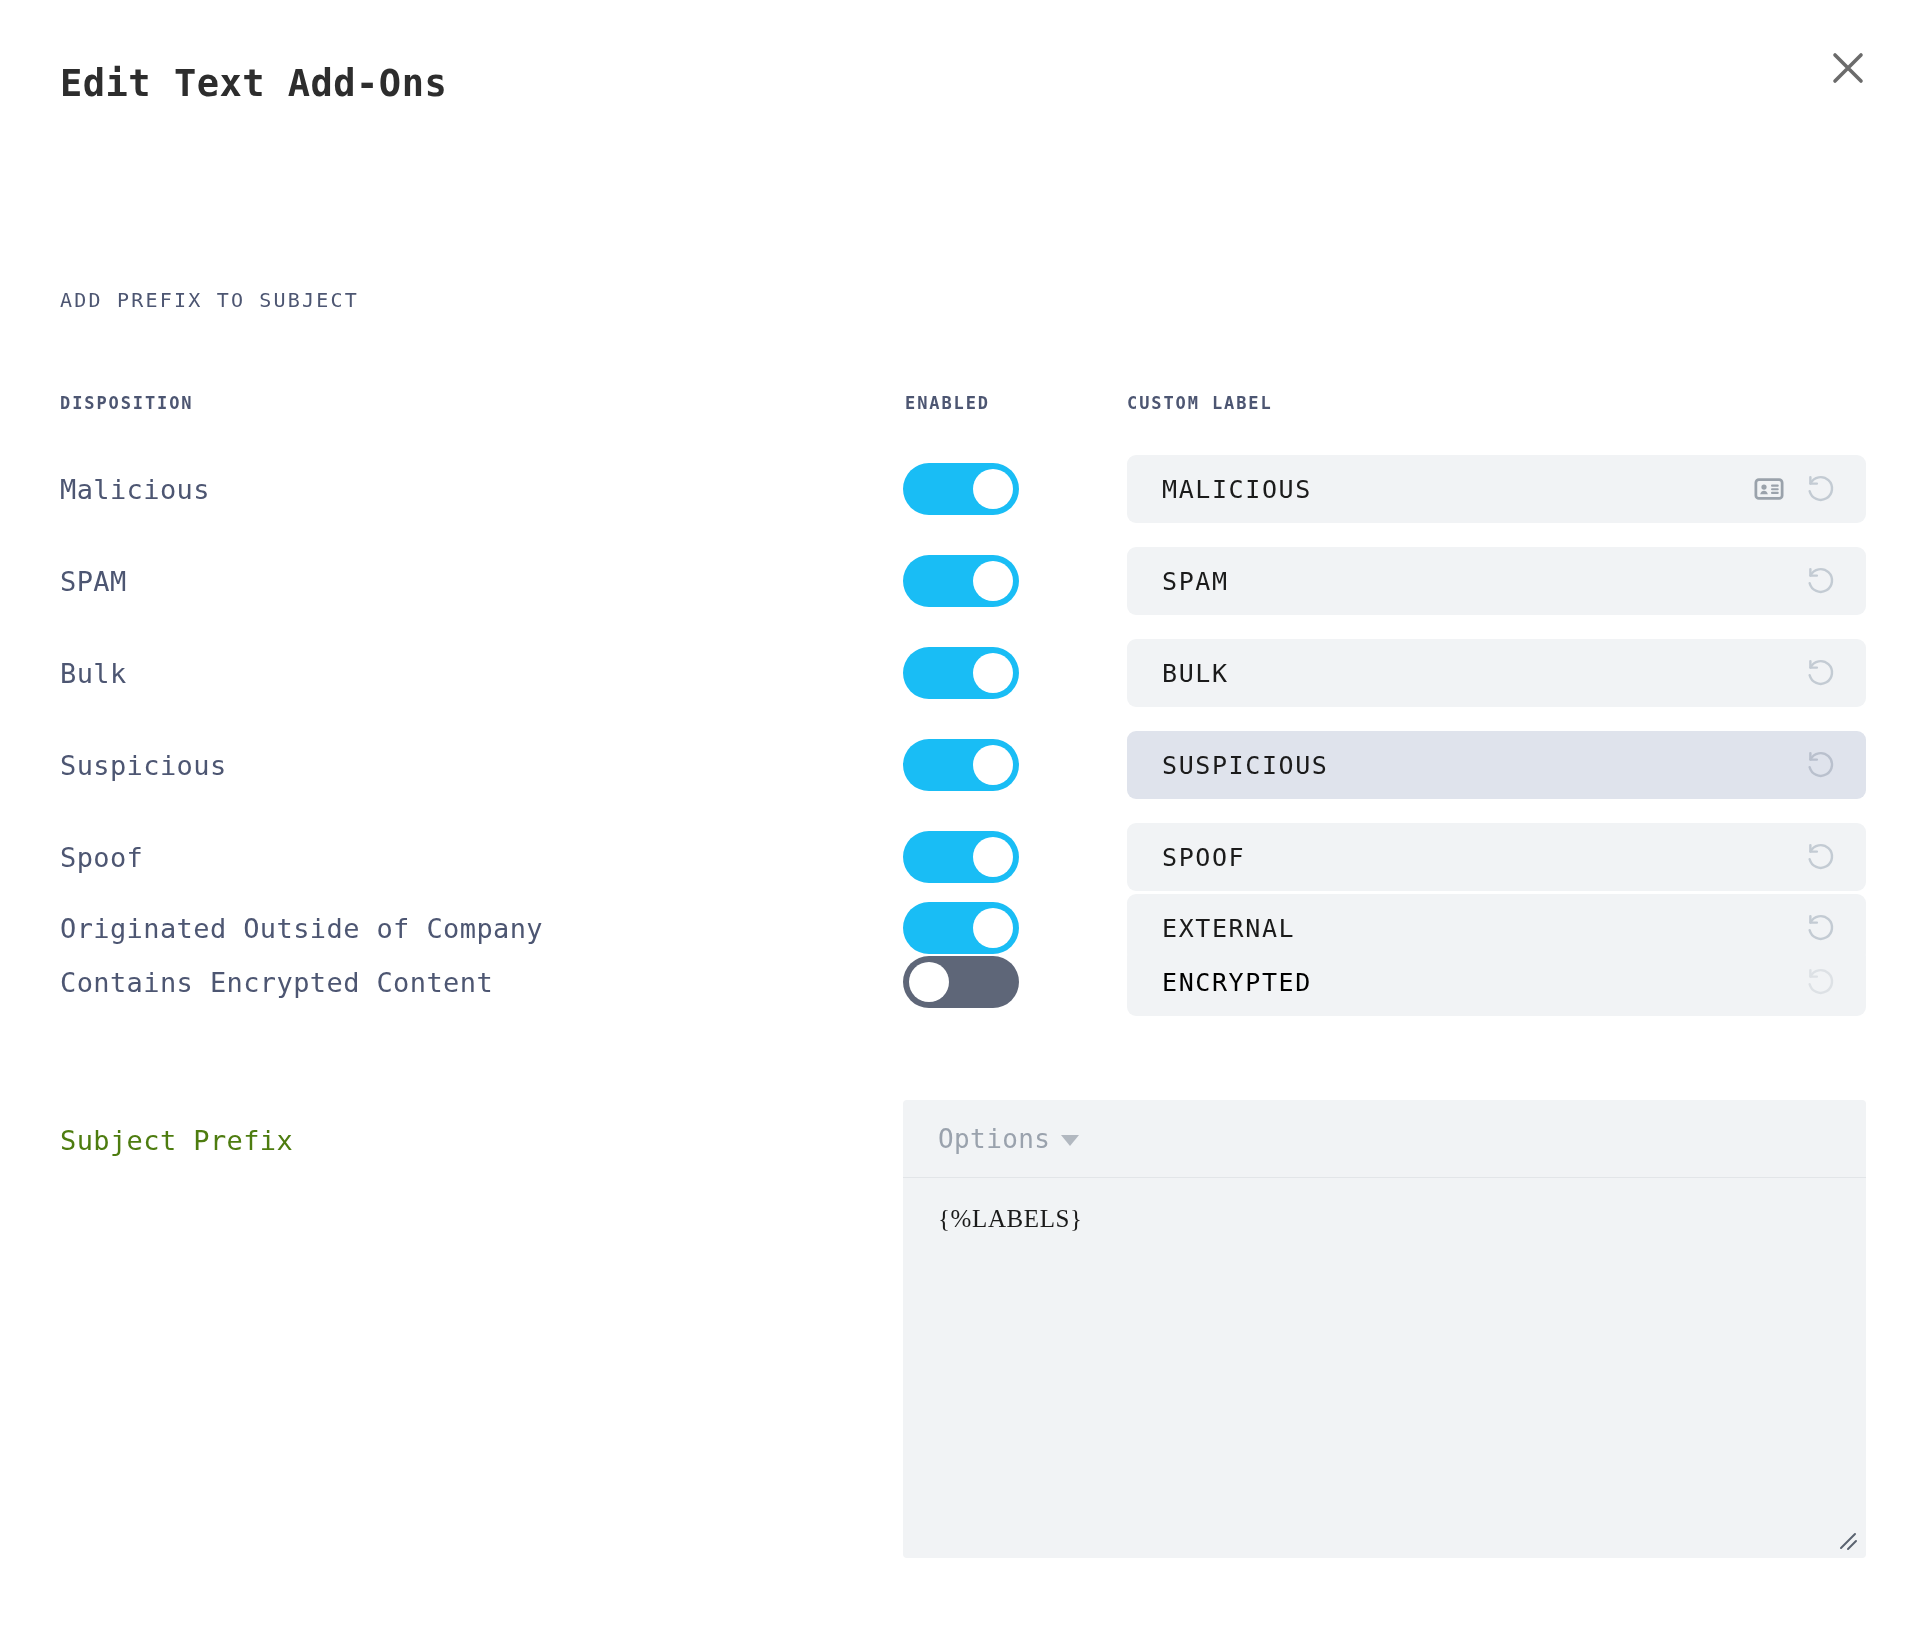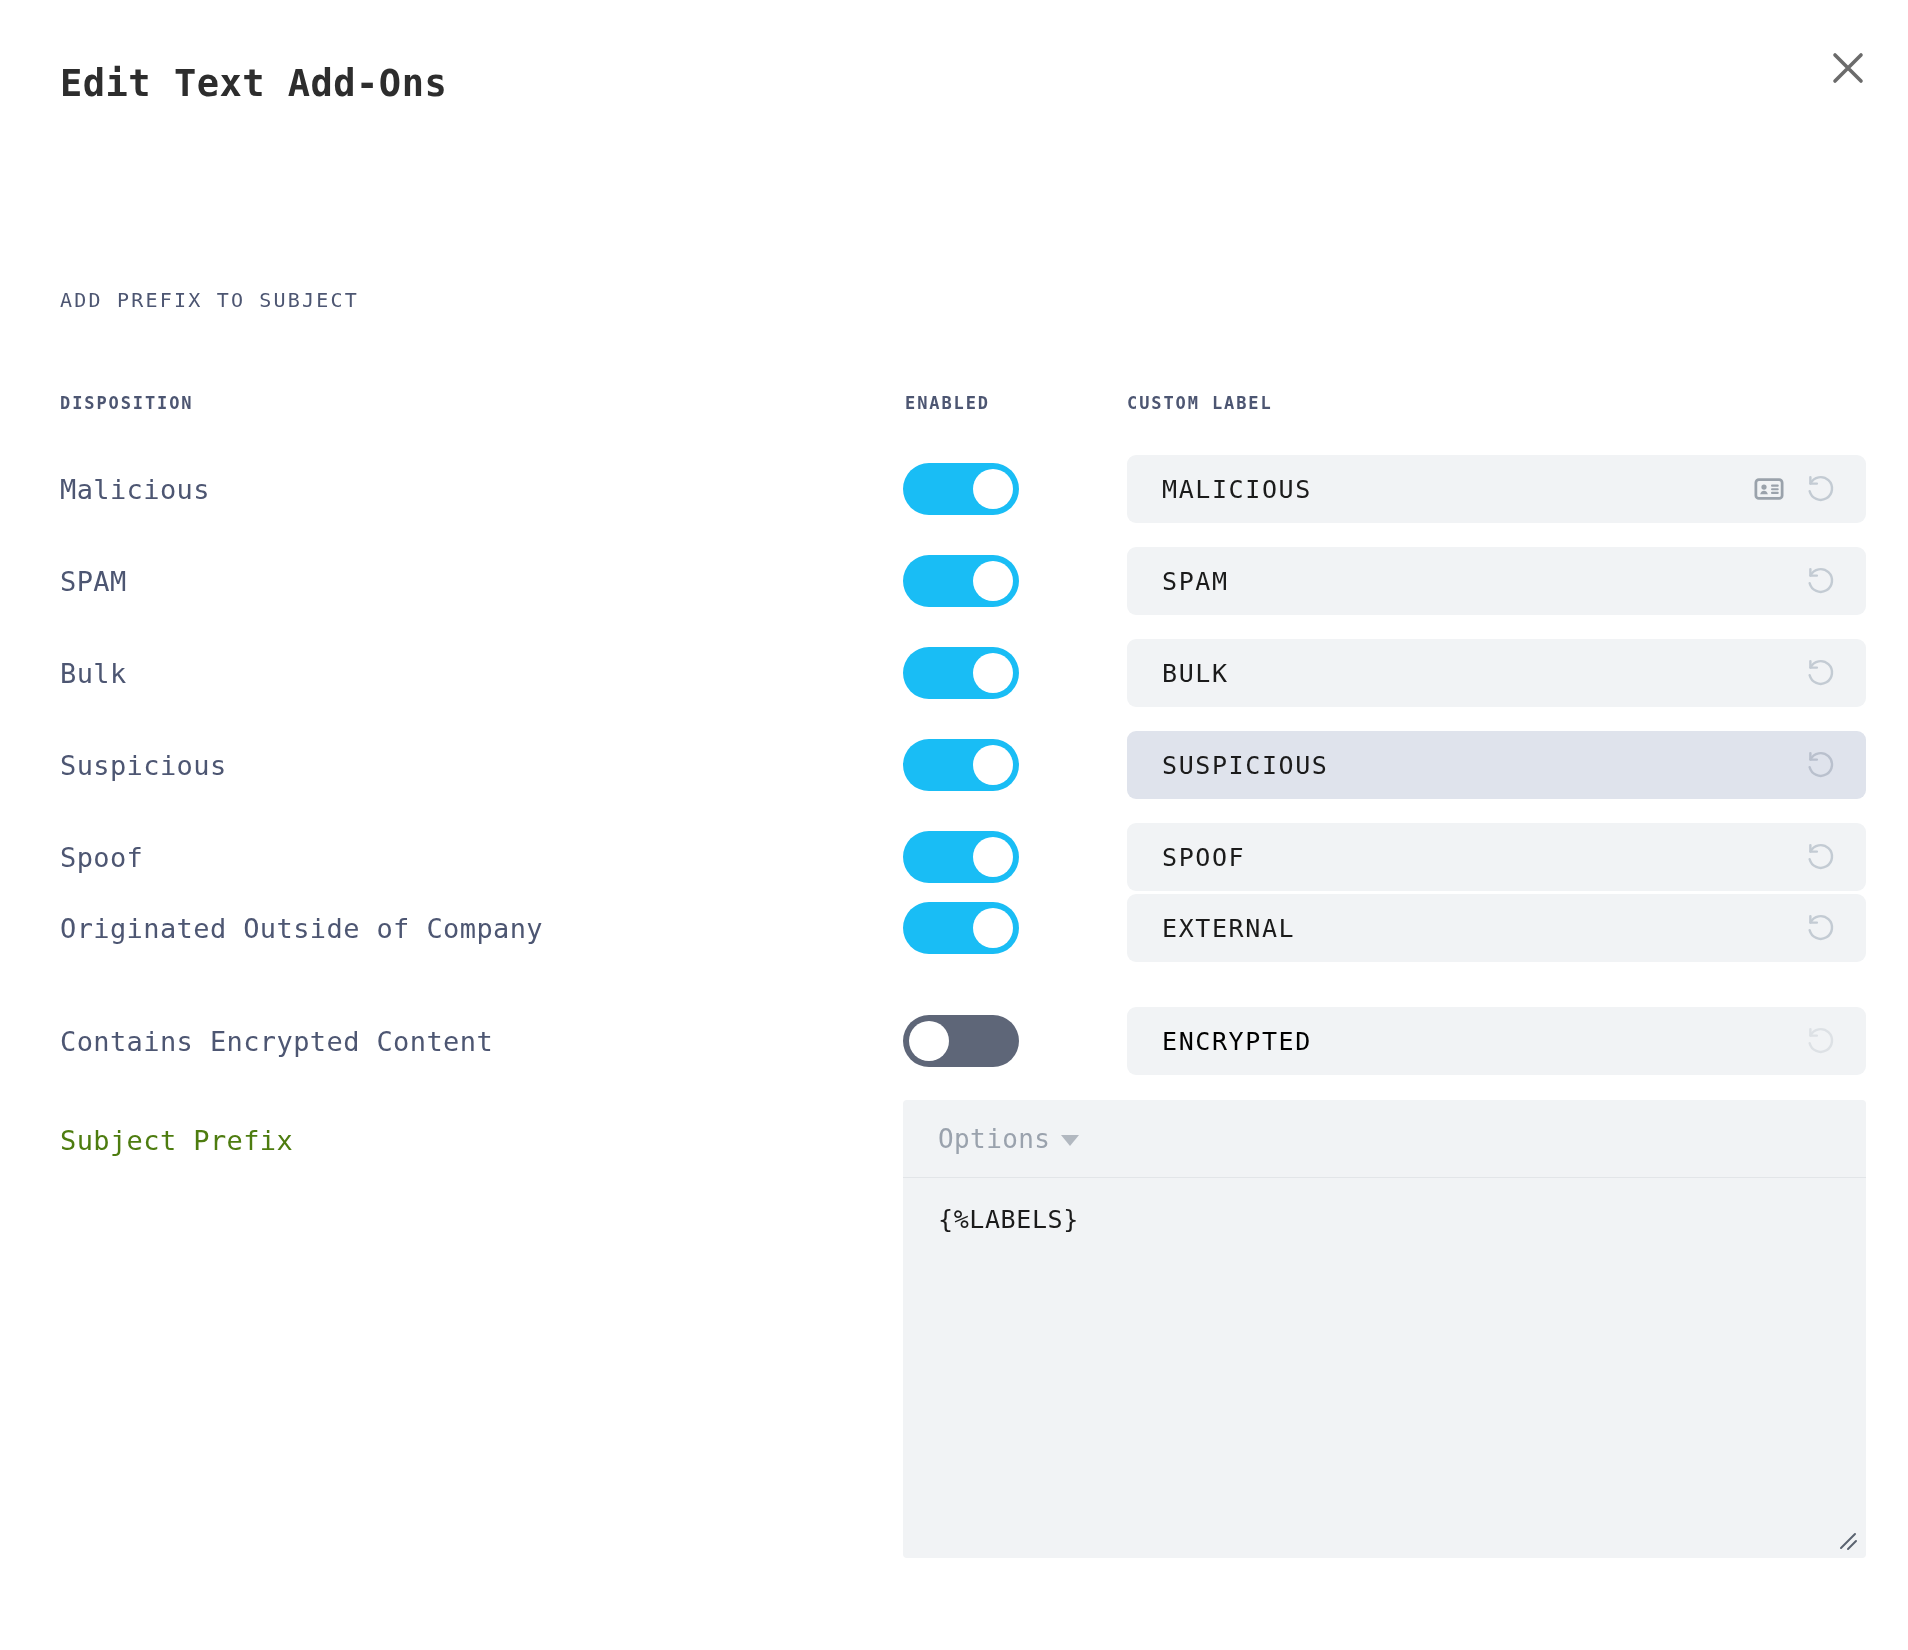--- a/index.html
+++ b/index.html
@@ -193,20 +193,21 @@
   }
   .editor-body {
     position: absolute;
     left: 0; right: 0;
     top: 71px; bottom: 0;
     padding: 34px 35px;
     font-size: 25px;
     color: #1b1b1b;
     letter-spacing: 0.6px;
     cursor: text;
+    font-family: Liberation Serif, serif;
   }
   .resize-grip {
     position: absolute;
     right: 7px;
     bottom: 6px;
     width: 26px;
     height: 26px;
     cursor: nwse-resize;
   }
   .resize-grip svg { display: block; }
@@ -336,21 +337,21 @@
         <div class="field-icons">
           <span class="icon-btn">
             <svg width="34" height="34" viewBox="0 0 24 24" fill="none">
               <path d="M4.5 8.2 V3.6 M4.5 8.2 H9.1" stroke="#c3cbd3" stroke-width="1.7" stroke-linecap="round" stroke-linejoin="round"></path>
               <path d="M4.6 8.1 A8 8 0 1 1 4.0 13.6" stroke="#c3cbd3" stroke-width="1.7" stroke-linecap="round" fill="none"></path>
             </svg>
           </span>
         </div>
       </div>
     </div>
-    <div class="row" style="top: 1007px;">
+    <div class="row" style="top: 948px;">
       <div class="row-label">Contains Encrypted Content</div>
       <div class="toggle off">
         <div class="knob"></div>
       </div>
       <div class="label-field disabled">
         <span class="value">ENCRYPTED</span>
         <div class="field-icons">
           <span class="icon-btn">
             <svg width="34" height="34" viewBox="0 0 24 24" fill="none">
               <path d="M4.5 8.2 V3.6 M4.5 8.2 H9.1" stroke="#dde1e5" stroke-width="1.7" stroke-linecap="round" stroke-linejoin="round"></path>

